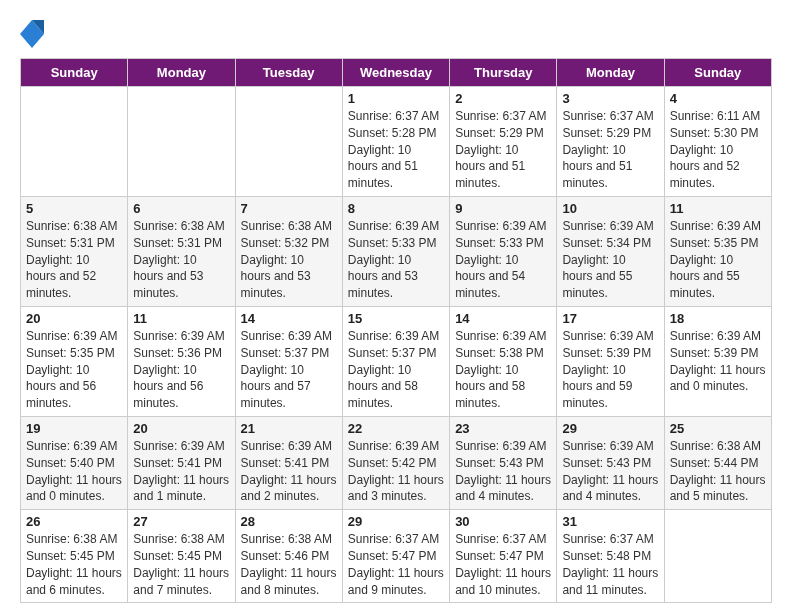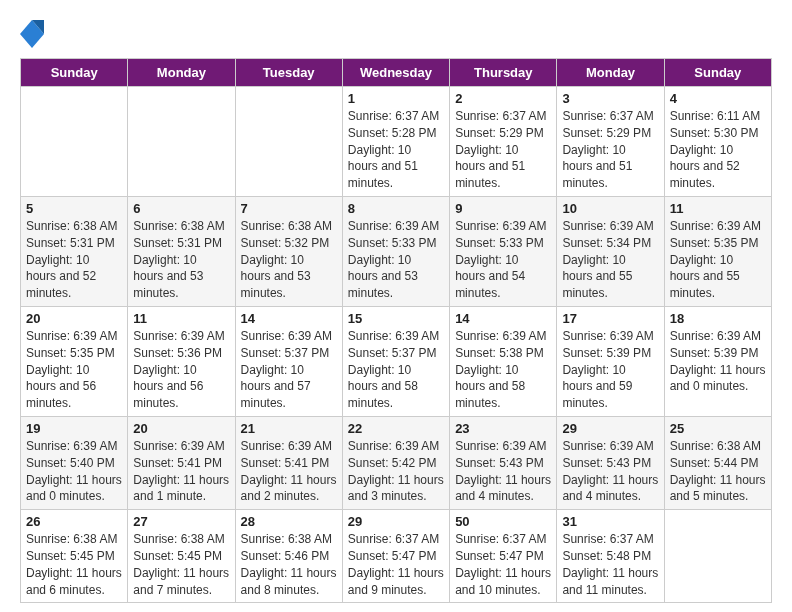--- a/index.html
+++ b/index.html
@@ -336,21 +336,21 @@
 and 8 minutes.</div>
         </td>
         <td>
           <span class="day-num">29</span>
           <div class="cell-info">Sunrise: 6:37 AM
 Sunset: 5:47 PM
 Daylight: 11 hours
 and 9 minutes.</div>
         </td>
         <td>
-          <span class="day-num">50</span>
+          <span class="day-num">30</span>
           <div class="cell-info">Sunrise: 6:37 AM
 Sunset: 5:47 PM
 Daylight: 11 hours
 and 10 minutes.</div>
         </td>
         <td>
           <span class="day-num">31</span>
           <div class="cell-info">Sunrise: 6:37 AM
 Sunset: 5:48 PM
 Daylight: 11 hours

